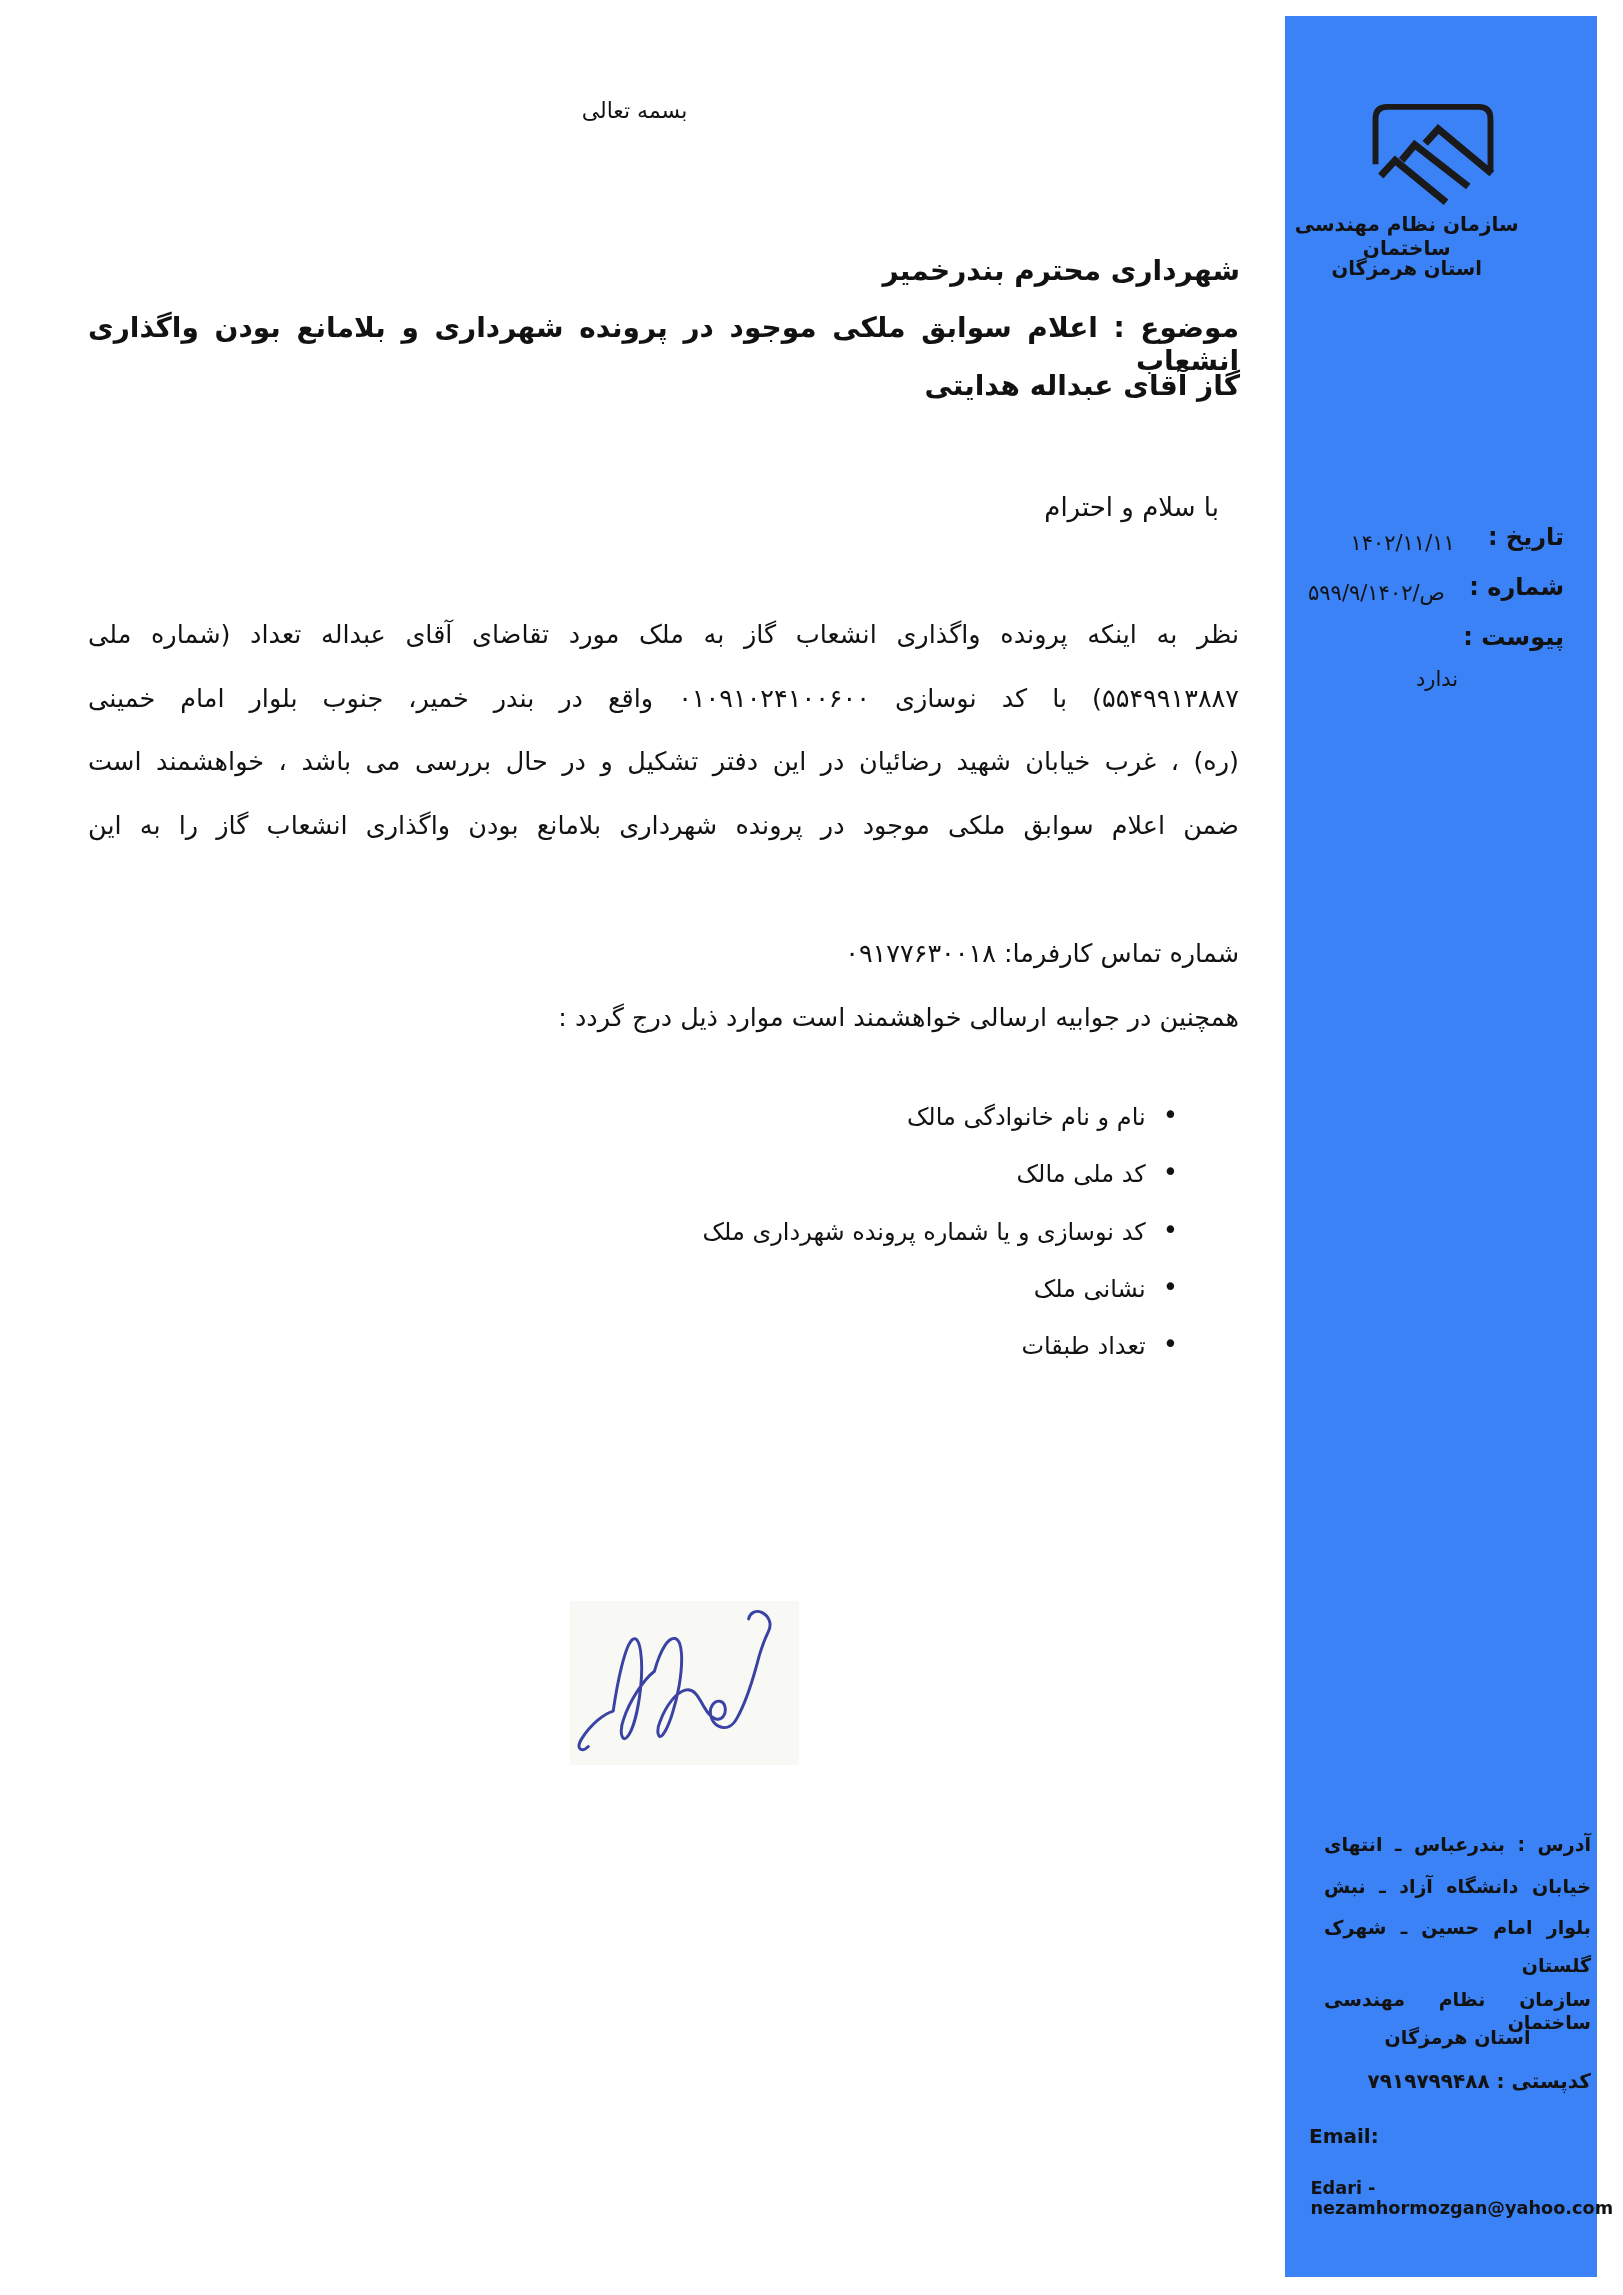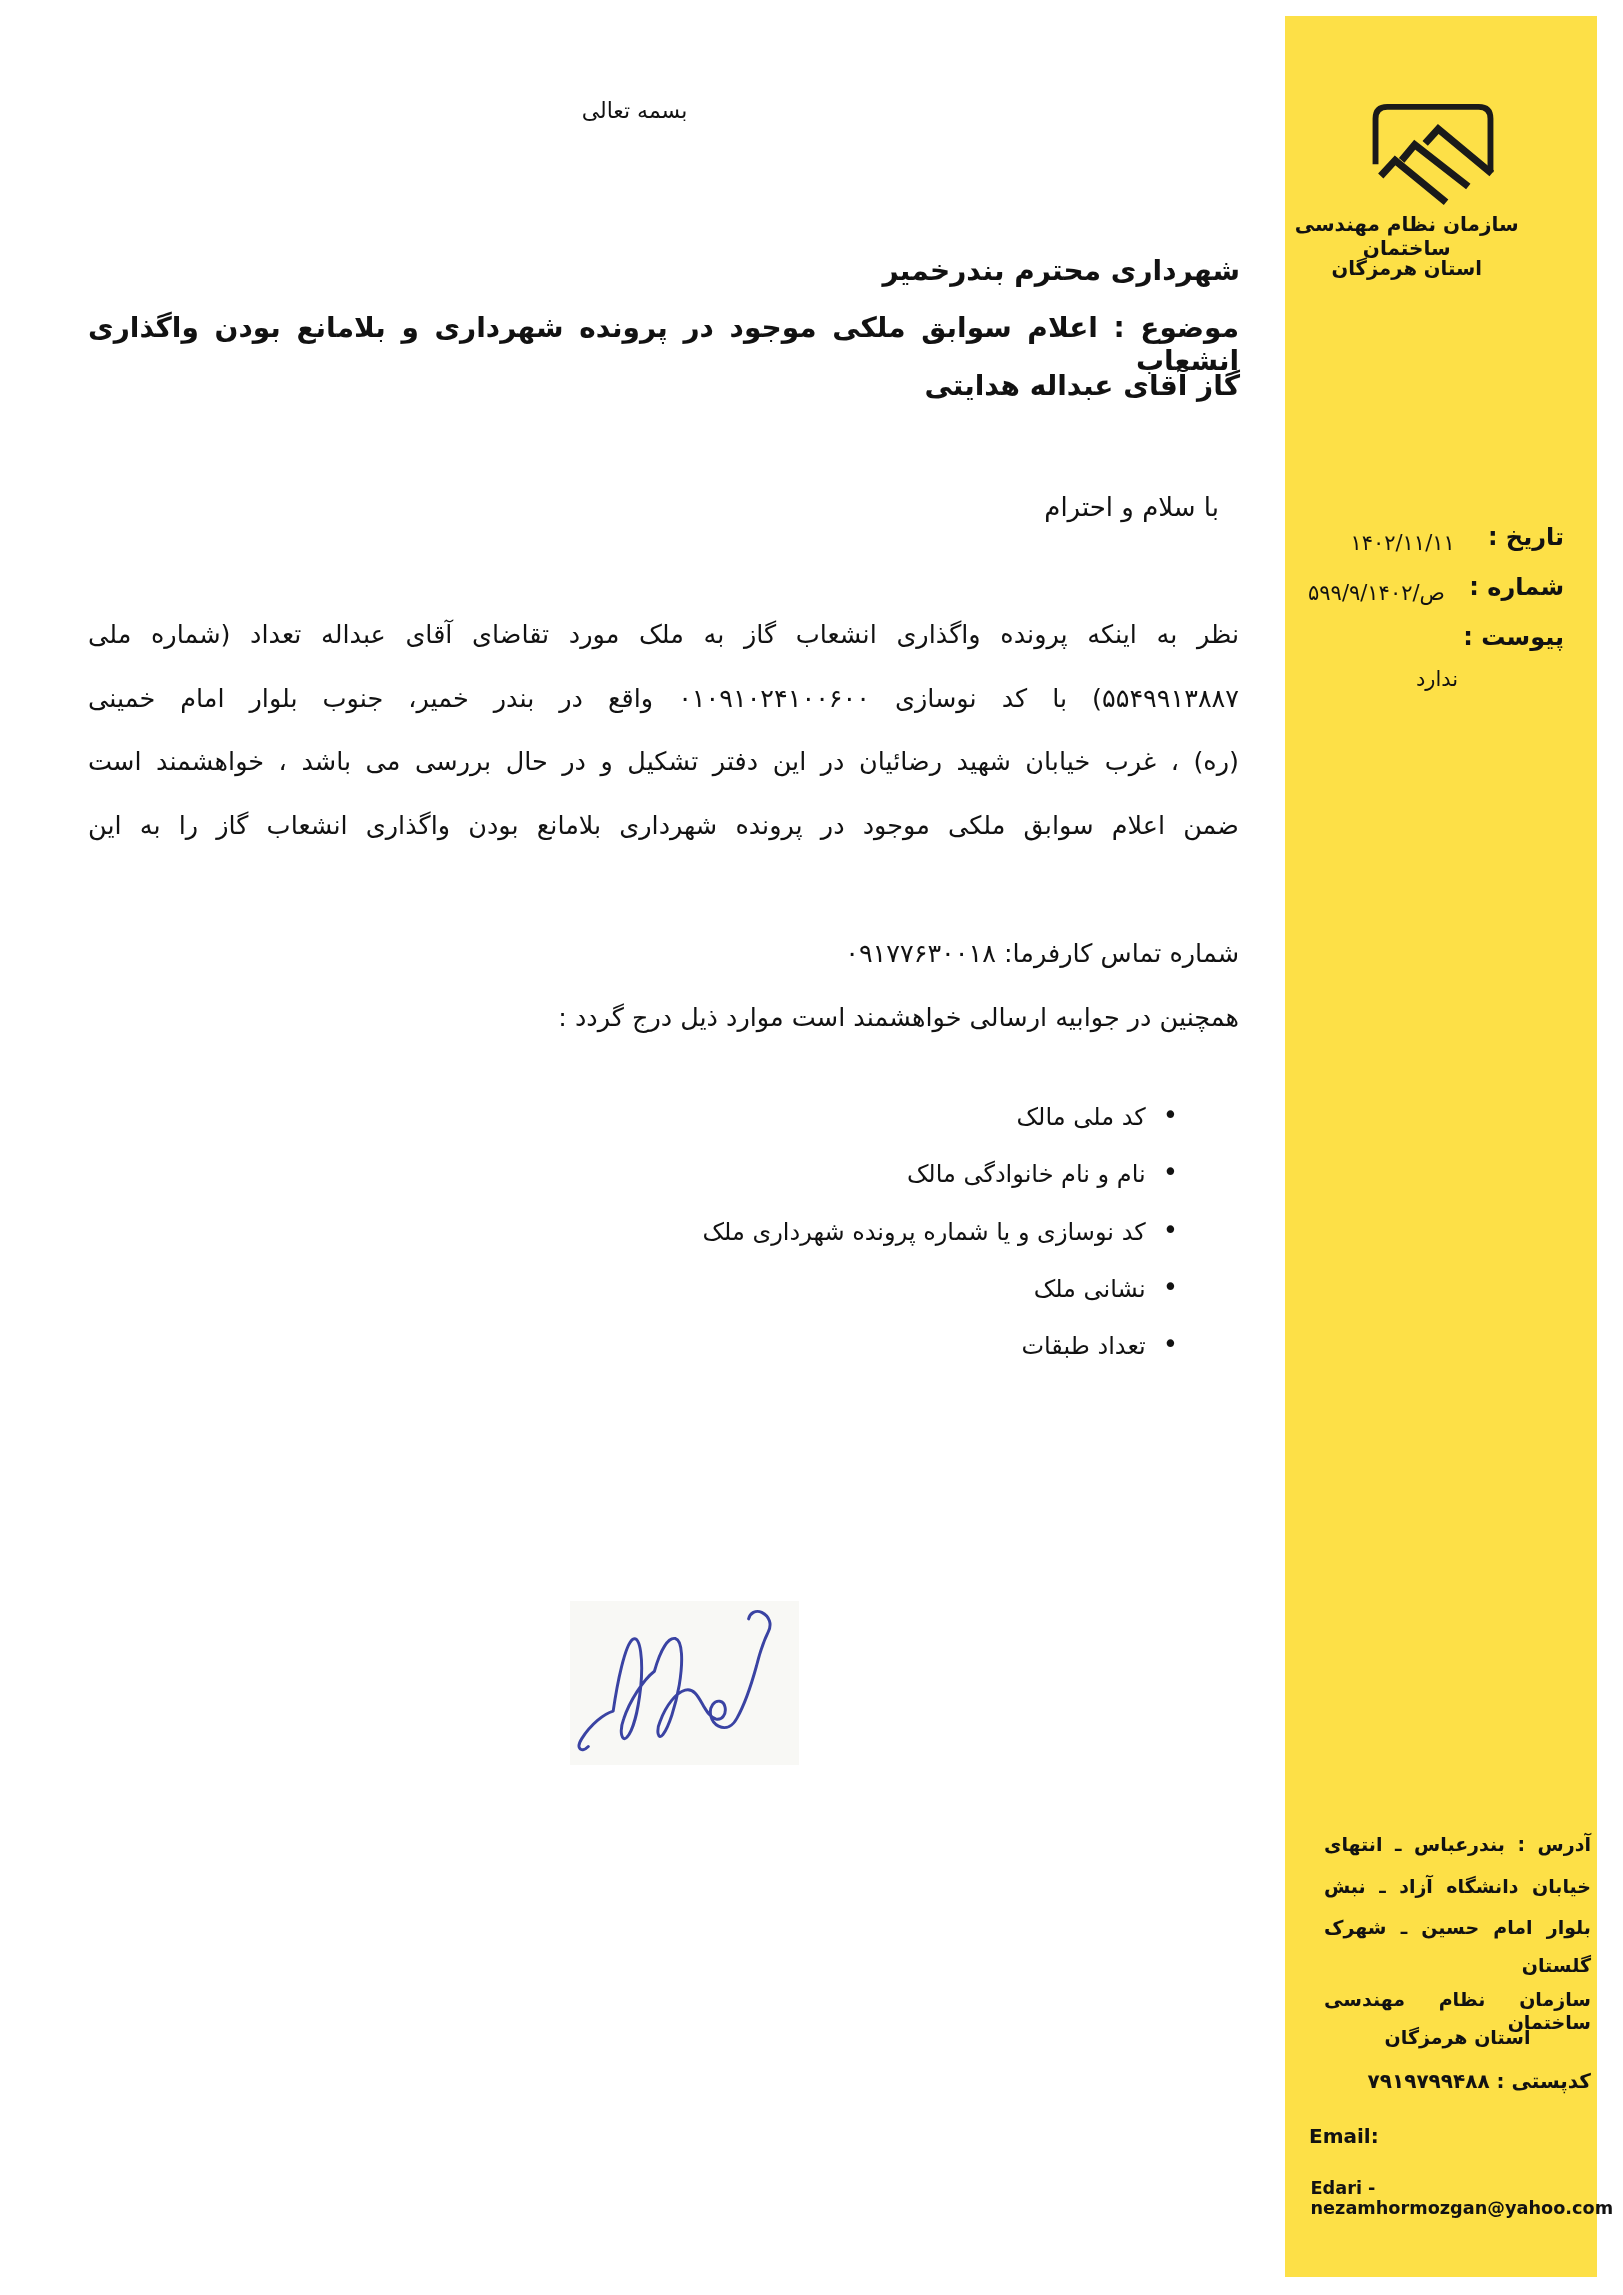--- a/index.html
+++ b/index.html
@@ -24,21 +24,21 @@
   .bodyline{left:88px;width:1151px;font-size:25.5px;line-height:1.3;}
   .bl1{top:618px;} .bl2{top:682px;} .bl3{top:745px;} .bl4{top:809px;}
   .bl5{top:873px;} .bl6{top:937px;} .bl7{top:1001px;text-align:right;}
 
   ul.checklist{top:1088px;right:445px;width:785px;margin:0;padding:0;list-style:none;direction:rtl;}
   ul.checklist li{line-height:55px;font-size:24px;text-align:right;}
   ul.checklist li::before{content:"\2022";font-size:26px;margin-left:17px;vertical-align:1.3px;}
 
   .signature-box{top:1601px;left:570px;width:229px;height:164px;background:#f8f8f5;}
 
-  .sidebar{top:16.4px;left:1285px;width:312px;height:2261px;background:#fde047;}
+  .sidebar{top:16.4px;left:1285px;width:312px;height:2261px;background:#3b82f6;}
   .sb{position:absolute;}
   .logo{left:84px;top:84px;}
   .org1{top:196px;left:5.2px;width:233px;text-align:center;font-size:20px;font-weight:bold;}
   .org2{top:241px;left:5.2px;width:233px;text-align:center;font-size:19.6px;font-weight:bold;}
 
   .flabel{right:33px;font-size:24px;font-weight:bold;direction:rtl;}
   .fl-date{top:507px;} .fl-num{top:557px;} .fl-att{top:607px;}
   .fvalue{font-size:21px;direction:rtl;text-align:center;}
   .fv-date{top:515px;left:19.6px;width:196px;}
   .fv-num{top:565px;left:0px;width:183px;}
@@ -65,22 +65,22 @@
   <div class="abs salutation rtl">با سلام و احترام</div>
 
   <div class="abs bodyline bl1 jl">نظر به اینکه پرونده واگذاری انشعاب گاز به ملک مورد تقاضای آقای عبداله تعداد (شماره ملی</div>
   <div class="abs bodyline bl2 jl">۵۵۴۹۹۱۳۸۸۷) با کد نوسازی ۰۱۰۹۱۰۲۴۱۰۰۶۰۰ واقع در بندر خمیر، جنوب بلوار امام خمینی</div>
   <div class="abs bodyline bl3 jl">(ره) ، غرب خیابان شهید رضائیان در این دفتر تشکیل و در حال بررسی می باشد ، خواهشمند است</div>
   <div class="abs bodyline bl4 jl">ضمن اعلام سوابق ملکی موجود در پرونده شهرداری بلامانع بودن واگذاری انشعاب گاز را به این</div>
   <div class="abs bodyline bl6 rl">شماره تماس کارفرما: ۰۹۱۷۷۶۳۰۰۱۸</div>
   <div class="abs bodyline bl7 rl">همچنین در جوابیه ارسالی خواهشمند است موارد ذیل درج گردد :</div>
 
   <ul class="abs checklist">
+    <li>نام و نام خانوادگی مالک</li>
     <li>کد ملی مالک</li>
-    <li>نام و نام خانوادگی مالک</li>
     <li>کد نوسازی و یا شماره پرونده شهرداری ملک</li>
     <li>نشانی ملک</li>
     <li>تعداد طبقات</li>
   </ul>
 
   <div class="abs signature-box">
     <svg width="229" height="164" viewBox="0 0 350 250">
       <path fill="none" stroke="#3a43a3" stroke-width="4.5" stroke-linecap="round" stroke-linejoin="round" d="M28,222 C18,232 8,226 18,210 C32,188 52,172 66,168
            C72,126 84,66 96,58 C108,51 112,92 108,132 C104,168 96,198 87,208 C79,216 75,199 82,180 C91,153 112,120 129,107
            C139,72 151,55 161,57 C172,60 173,92 167,128 C161,162 151,192 142,204 C135,213 131,199 138,183 C147,159 162,140 176,136 C190,132 197,148 204,160

